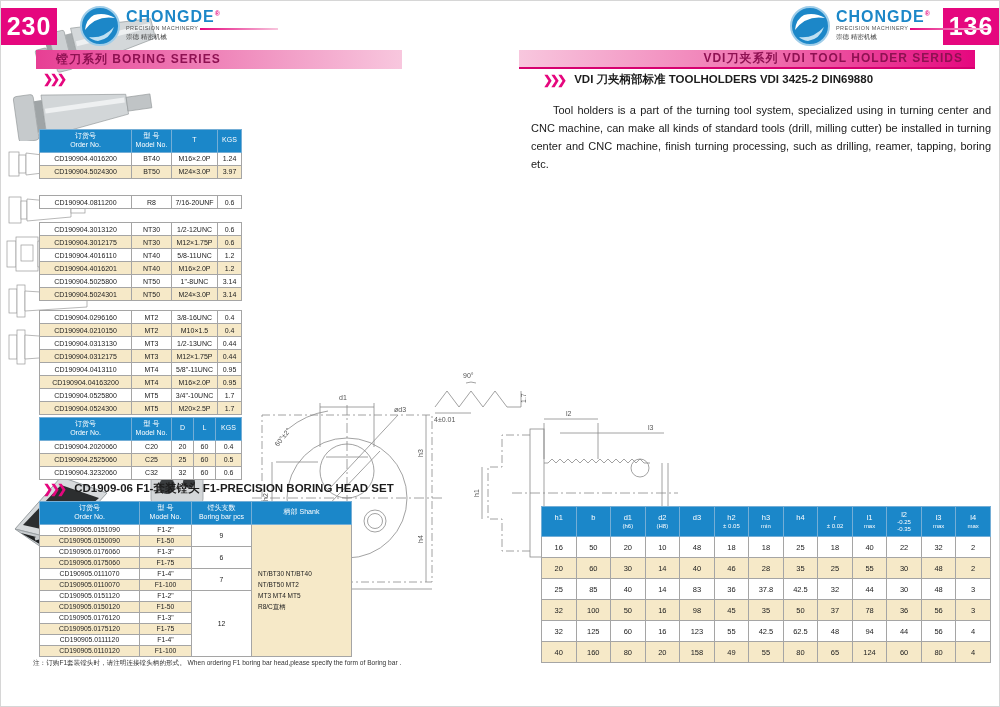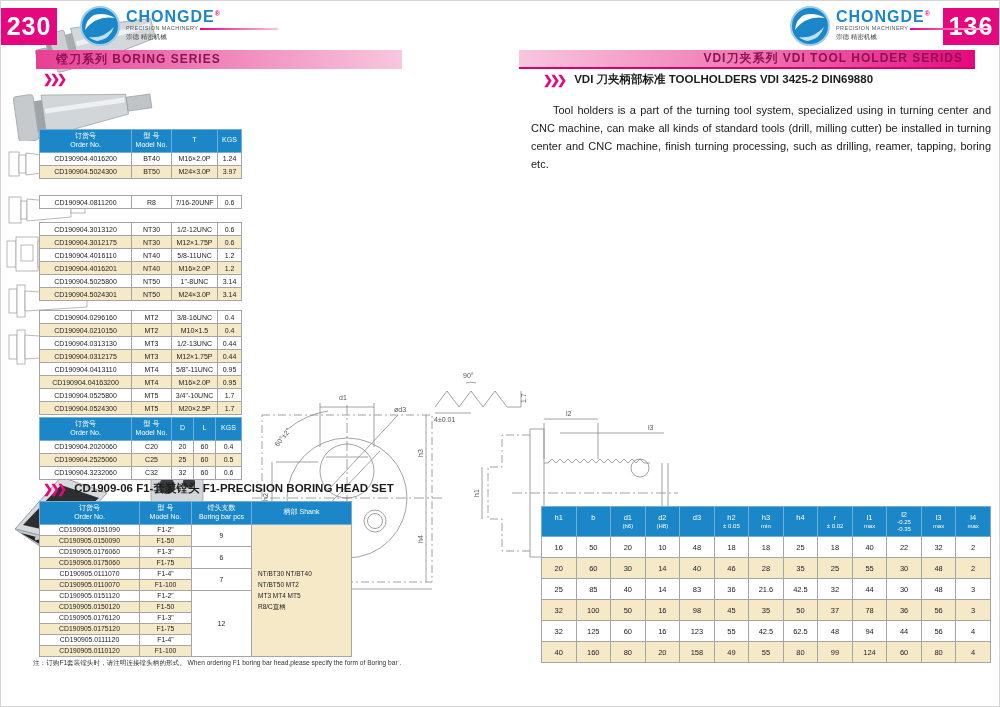--- a/index.html
+++ b/index.html
@@ -670,21 +670,21 @@
           <td>48</td>
           <td>2</td>
         </tr>
         <tr>
           <td>25</td>
           <td>85</td>
           <td>40</td>
           <td>14</td>
           <td>83</td>
           <td>36</td>
-          <td>21.6</td>
+          <td>37.8</td>
           <td>42.5</td>
           <td>32</td>
           <td>44</td>
           <td>30</td>
           <td>48</td>
           <td>3</td>
         </tr>
         <tr>
           <td>32</td>
           <td>100</td>
@@ -717,21 +717,21 @@
         </tr>
         <tr>
           <td>40</td>
           <td>160</td>
           <td>80</td>
           <td>20</td>
           <td>158</td>
           <td>49</td>
           <td>55</td>
           <td>80</td>
-          <td>99</td>
+          <td>65</td>
           <td>124</td>
           <td>60</td>
           <td>80</td>
           <td>4</td>
         </tr>
       </tbody>
   </table>
 
   <div id="bottom-band"></div>
 </div>

